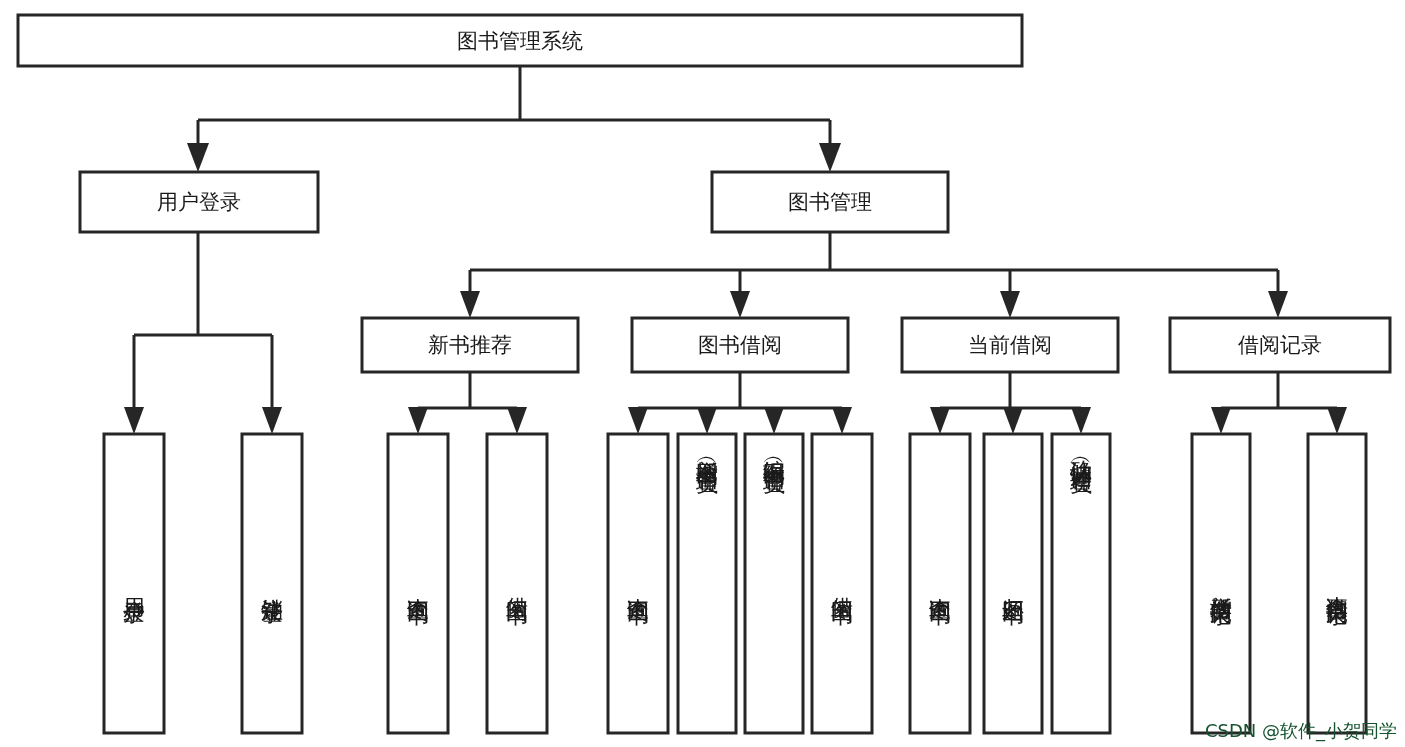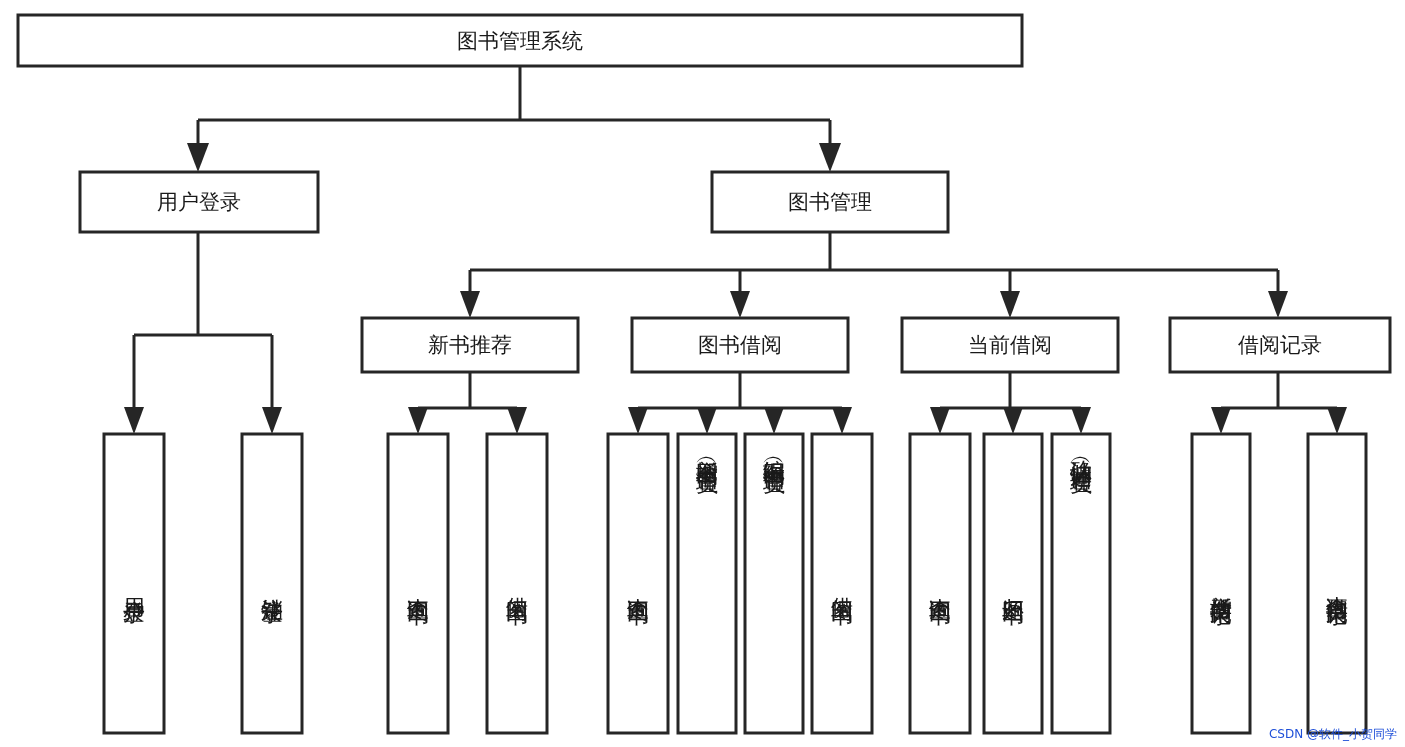--- a/index.html
+++ b/index.html
@@ -65,22 +65,22 @@
     color: #1a1a1a;
     letter-spacing: 2px;
     white-space: nowrap;
     text-align: center;
   }
   .watermark {
     position: absolute;
     right: 8px;
     bottom: 4px;
     font-family: "DejaVu Sans", "Liberation Sans", sans-serif;
-    font-size: 12px;
-    color: #1d4ed8;
+    font-size: 18px;
+    color: #14532d;
     white-space: nowrap;
     user-select: none;
   }
 </style>
 </head>
 <body>
 
 <div id="diagram-root">
 
   <svg id="tree-svg" viewBox="0 0 1405 747">

